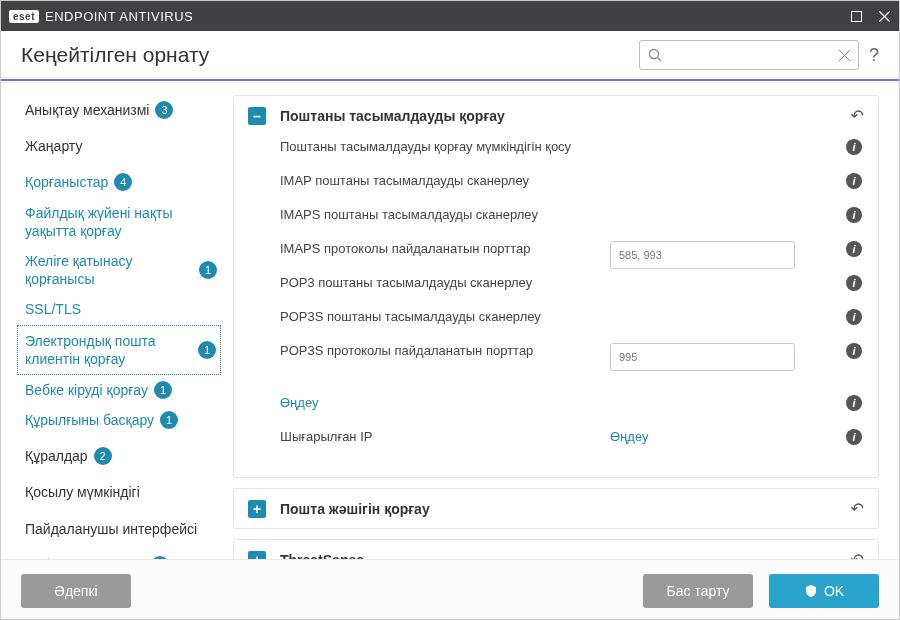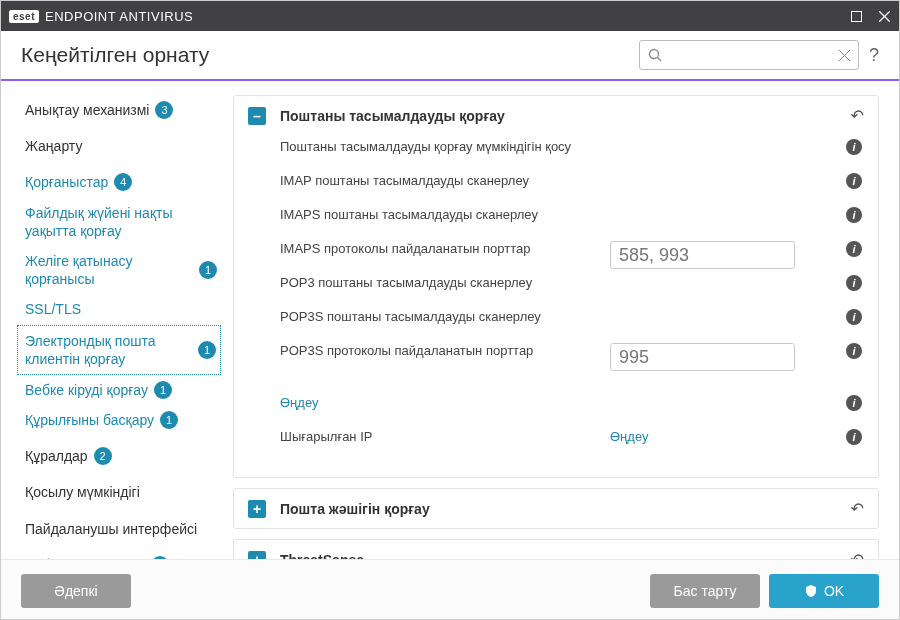--- a/index.html
+++ b/index.html
@@ -34,25 +34,25 @@
   .panel-head .undo { margin-left:auto; color:#555; font-size:16px; cursor:pointer; }
   .panel-body { padding: 4px 14px 14px 46px; }
   .row { display:flex; align-items:flex-start; min-height:34px; font-size:13px; color:#444; }
   .row .label { flex: 0 0 330px; }
   .row .ctrl { flex: 0 0 190px; }
   .row .info { margin-left:auto; width:20px; text-align:center; }
   .row-gap { height: 18px; }
 
   .toggle { width:40px; height:20px; background:#1e8ab0; border-radius:10px; position:relative; cursor:pointer; }
   .toggle::after { content:""; position:absolute; width:16px; height:16px; background:#fff; border-radius:50%; top:2px; right:2px; }
-  .textin { width:185px; height:28px; border:1px solid #c9c9c9; border-radius:3px; padding:0 8px; font-size:18px; color:#777; }
+  .textin { width:185px; height:28px; border:1px solid #c9c9c9; border-radius:3px; padding:0 8px; font-size:11px; color:#777; }
   .linkbtn { color:#1e8ab0; cursor:pointer; font-size:13px; }
   .info-icon { width:16px; height:16px; border-radius:50%; background:#555; color:#fff; display:inline-flex; align-items:center; justify-content:center; font-size:11px; font-weight:bold; font-style:italic; cursor:pointer;}
 
-  .footer { height: 62px; border-top:1px solid #e8e8e8; display:flex; align-items:center; padding:0 20px; gap:9px; background:#fbfbfb;}
+  .footer { height: 62px; border-top:1px solid #e8e8e8; display:flex; align-items:center; padding:0 20px; gap:16px; background:#fbfbfb;}
   .btn { height:34px; min-width:110px; border:none; border-radius:3px; font-size:14px; cursor:pointer; display:inline-flex; align-items:center; justify-content:center; gap:6px; }
   .btn-default { background:#9a9a9a; color:#fff; }
   .btn-primary { background:#29a2cc; color:#fff; }
   .btn-cancel { background:#9a9a9a; color:#fff; }
   .footer .spacer { flex:1; }
 </style>
 </head>
 <body>
 
 <div class="titlebar">

